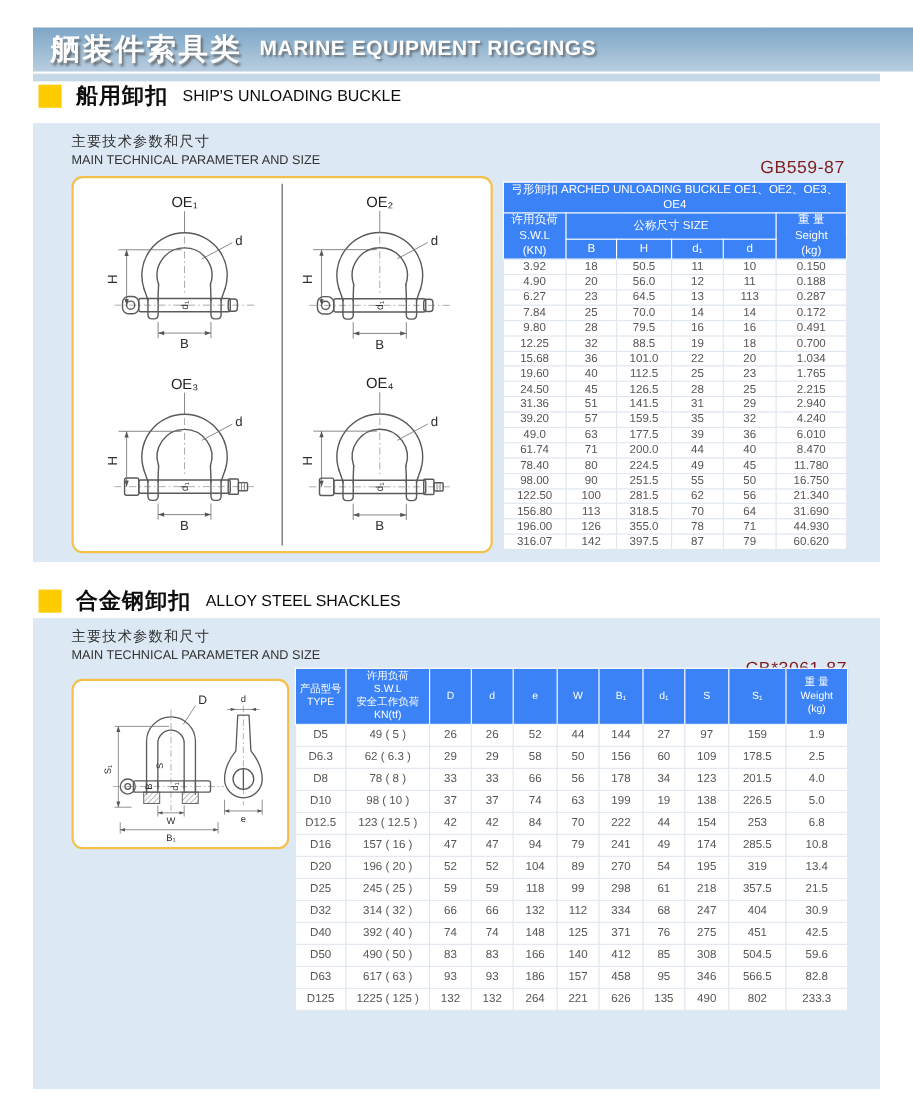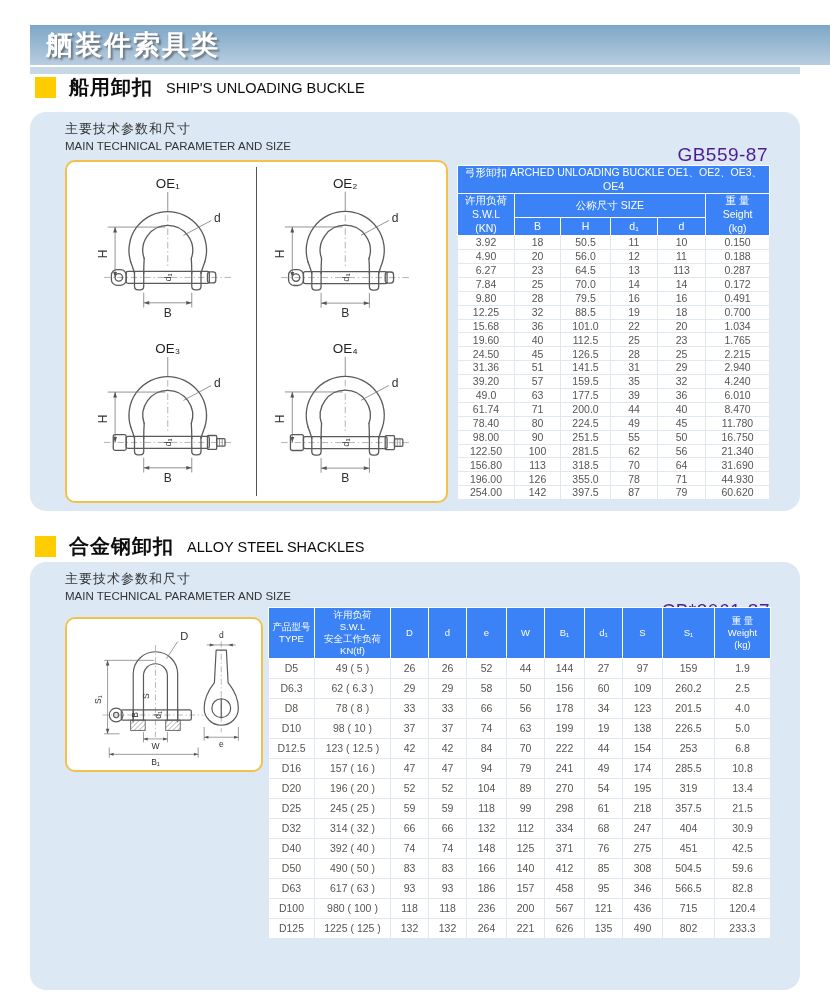--- a/index.html
+++ b/index.html
@@ -15,27 +15,27 @@
     text-shadow:2px 2px 2px rgba(90,90,90,.75);}
   .banner-strip{position:absolute;left:30px;top:67px;width:770px;height:7px;background:#c6d7e6;}
 
   
   .sec-head{position:absolute;display:flex;align-items:center;gap:13px;}
   .sec-head .sq{width:21px;height:21px;background:#ffcc00;flex:0 0 auto;}
   .sec-head .zh{font-size:20px;font-weight:bold;color:#0d0d0d;letter-spacing:1px;}
   .sec-head .en{font-size:14.5px;font-weight:normal;color:#0d0d0d;}
 
   
-  .panel{position:absolute;left:30px;width:770px;background:#dce8f4;border-radius:16px;}
+  .panel{position:absolute;left:30px;width:770px;background:#dce8f4;border-radius:0;}
   #panel1{top:112px;height:399px;}
   #panel2{top:562px;height:428px;}
   .subtitle{position:absolute;left:35px;top:8px;color:#333;}
   .subtitle .zh{font-size:13px;letter-spacing:1px;}
   .subtitle .en{font-size:11.5px;margin-top:2px;text-align:right;}
-  .standard{position:absolute;font-size:19px;color:#4c1d95;letter-spacing:.5px;}
+  .standard{position:absolute;font-size:16px;color:#7f1d1d;letter-spacing:.5px;}
   #std1{right:32px;top:32px;}
   #std2{right:30px;top:38px;}
 
   
   .diagbox{position:absolute;background:#fff;border:2px solid #f3c14b;border-radius:10px;box-sizing:border-box;}
   #diagbox1{left:35px;top:48px;width:383px;height:343px;padding:5px 13px;
     display:grid;grid-template-columns:1fr 1fr;grid-template-rows:1fr 1fr;}
   #diagbox1 .quad{position:relative;}
   #diagbox1 .quad:nth-child(1),#diagbox1 .quad:nth-child(3){border-right:1.5px solid #555;}
   #diagbox1 svg{width:100%;height:100%;display:block;}
@@ -62,20 +62,21 @@
 
   #t2{position:absolute;left:238px;top:45px;width:502px;}
   #t2 th{font-size:9.5px;line-height:1.25;height:50px;}
   #t2 td{font-size:10.5px;height:19px;}
 </style>
 </head>
 <body>
 
 <div class="banner">
   <span class="banner-zh">舾装件索具类</span>
+  <span class="banner-en">MARINE EQUIPMENT RIGGINGS</span>
 </div>
 <div class="banner-strip"></div>
 
 <div class="sec-head" style="left:35px;top:74px;">
   <span class="sq"></span>
   <span class="zh">船用卸扣</span>
   <span class="en">SHIP'S UNLOADING BUCKLE</span>
 </div>
 
 <div class="panel" id="panel1">
@@ -400,21 +401,21 @@
         </tr>
         <tr>
           <td>196.00</td>
           <td>126</td>
           <td>355.0</td>
           <td>78</td>
           <td>71</td>
           <td>44.930</td>
         </tr>
         <tr>
-          <td>254.00</td>
+          <td>316.07</td>
           <td>142</td>
           <td>397.5</td>
           <td>87</td>
           <td>79</td>
           <td>60.620</td>
         </tr>
       </tbody>
   </table>
 </div>
 
@@ -559,21 +560,21 @@
         <tr>
           <td>D6.3</td>
           <td>62 ( 6.3 )</td>
           <td>29</td>
           <td>29</td>
           <td>58</td>
           <td>50</td>
           <td>156</td>
           <td>60</td>
           <td>109</td>
-          <td>260.2</td>
+          <td>178.5</td>
           <td>2.5</td>
         </tr>
         <tr>
           <td>D8</td>
           <td>78 ( 8 )</td>
           <td>33</td>
           <td>33</td>
           <td>66</td>
           <td>56</td>
           <td>178</td>
@@ -693,33 +694,20 @@
           <td>93</td>
           <td>186</td>
           <td>157</td>
           <td>458</td>
           <td>95</td>
           <td>346</td>
           <td>566.5</td>
           <td>82.8</td>
         </tr>
         <tr>
-          <td>D100</td>
-          <td>980 ( 100 )</td>
-          <td>118</td>
-          <td>118</td>
-          <td>236</td>
-          <td>200</td>
-          <td>567</td>
-          <td>121</td>
-          <td>436</td>
-          <td>715</td>
-          <td>120.4</td>
-        </tr>
-        <tr>
           <td>D125</td>
           <td>1225 ( 125 )</td>
           <td>132</td>
           <td>132</td>
           <td>264</td>
           <td>221</td>
           <td>626</td>
           <td>135</td>
           <td>490</td>
           <td>802</td>

